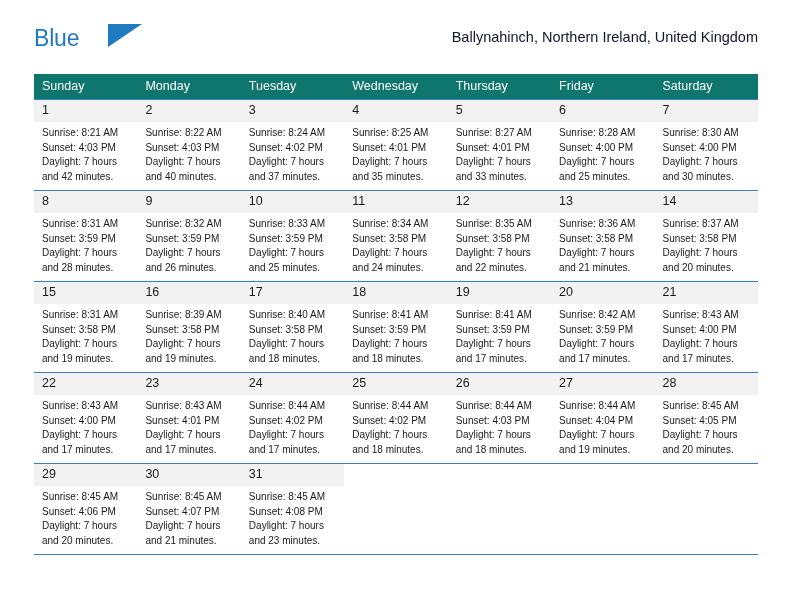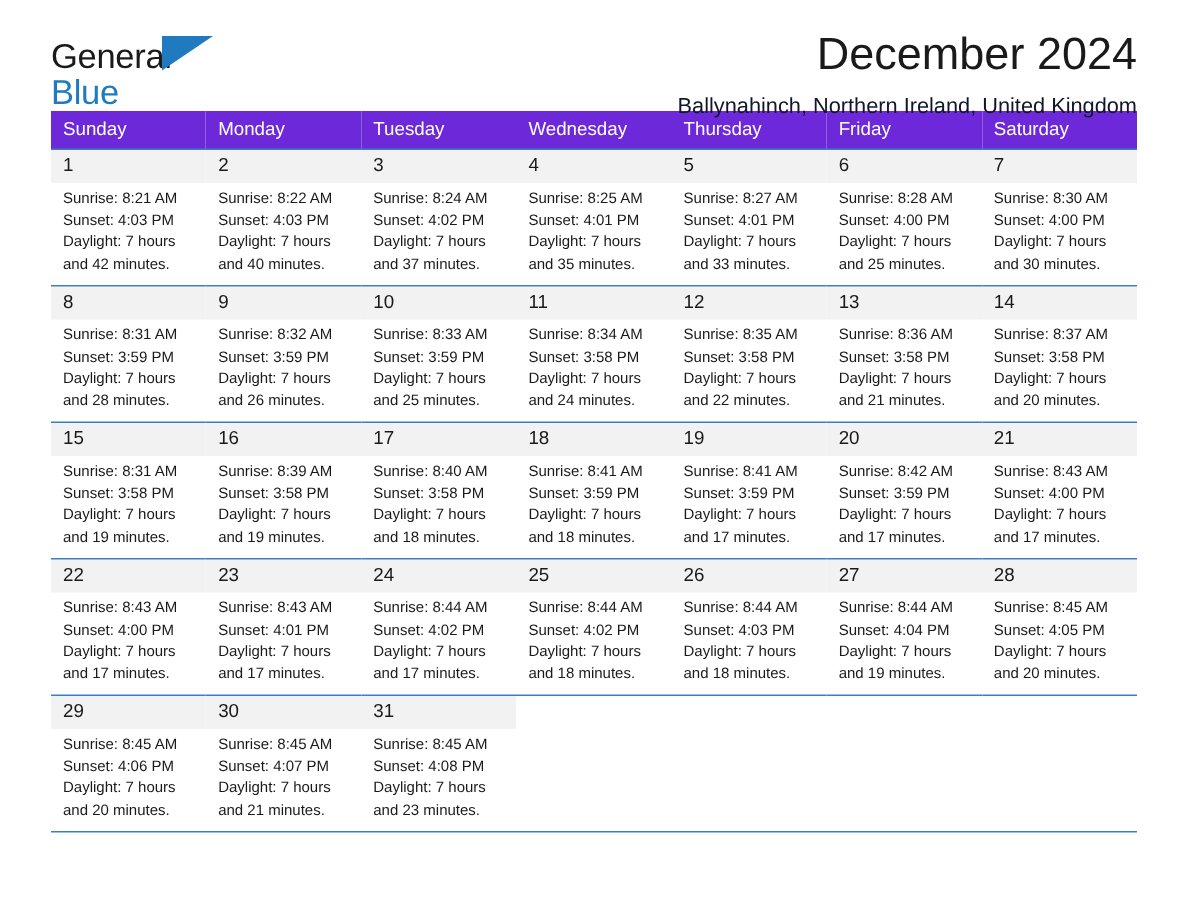--- a/index.html
+++ b/index.html
@@ -71,21 +71,21 @@
   }
 
   
   .cal{
     margin:0 34px;
     width:724px;
     border-collapse:collapse;
     table-layout:fixed;
   }
   .cal th{
-    background:#6d28d9;
+    background:#0f766e;
     color:#ffffff;
     font-weight:normal;
     font-size:12.5px;
     text-align:left;
     padding:5px 0 6px 8px;
     height:12px;
     border:none;
   }
   .weekrow > td{
     padding:0;
@@ -124,27 +124,25 @@
   }
 </style>
 </head>
 <body>
 
 <div class="page">
 
   <div class="masthead">
 
     <div class="logo">
-      <span class="logo-general">General</span>
       <span class="logo-tri"></span>
       <span class="logo-blue">Blue</span>
     </div>
 
     <div class="titleblock">
-      <div class="cal-title">December 2024</div>
       <div class="cal-sub">Ballynahinch, Northern Ireland, United Kingdom</div>
     </div>
 
   </div>
 
   <table class="cal">
     <thead>
       <tr>
         <th>Sunday</th>
         <th>Monday</th>

